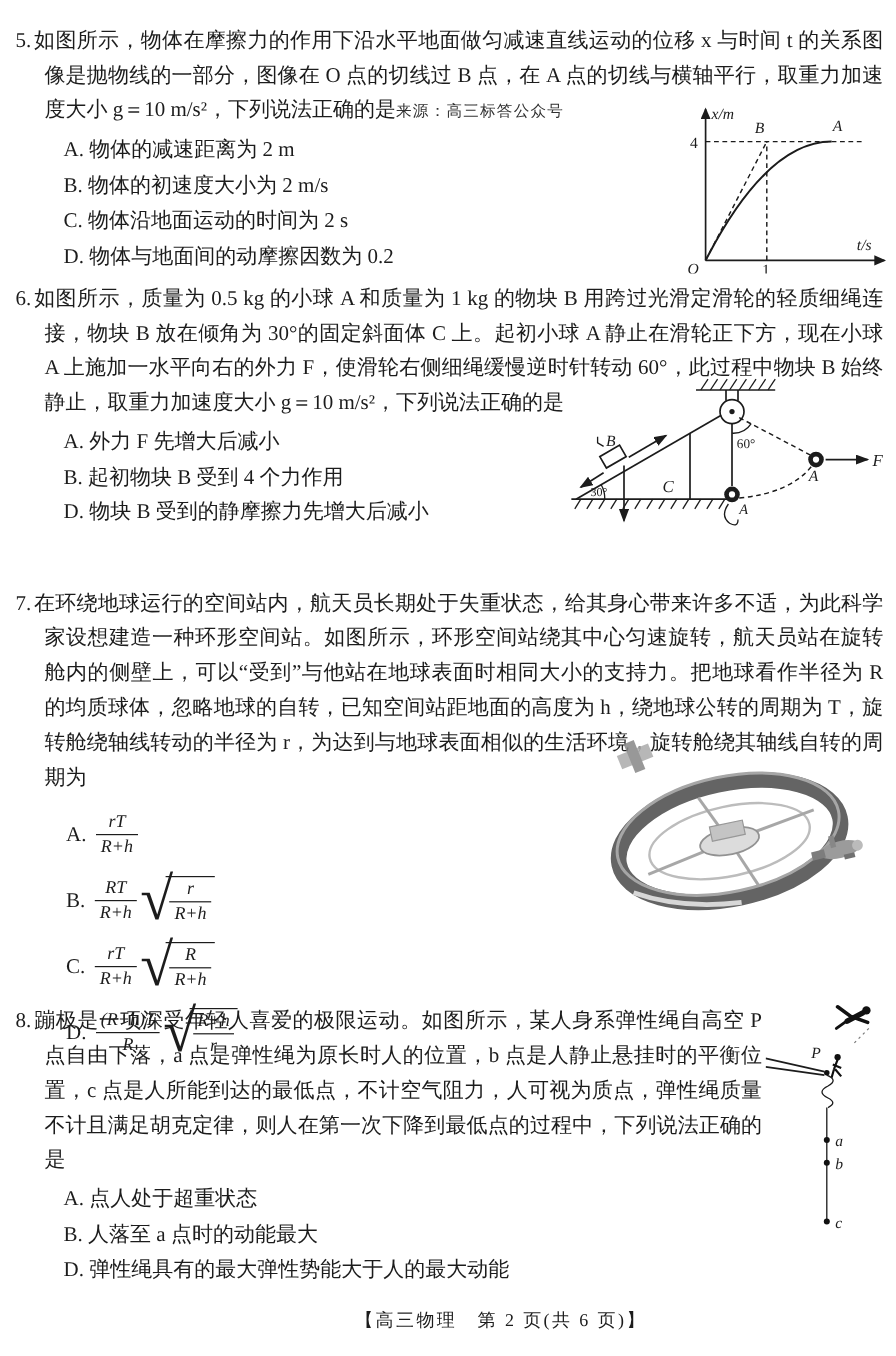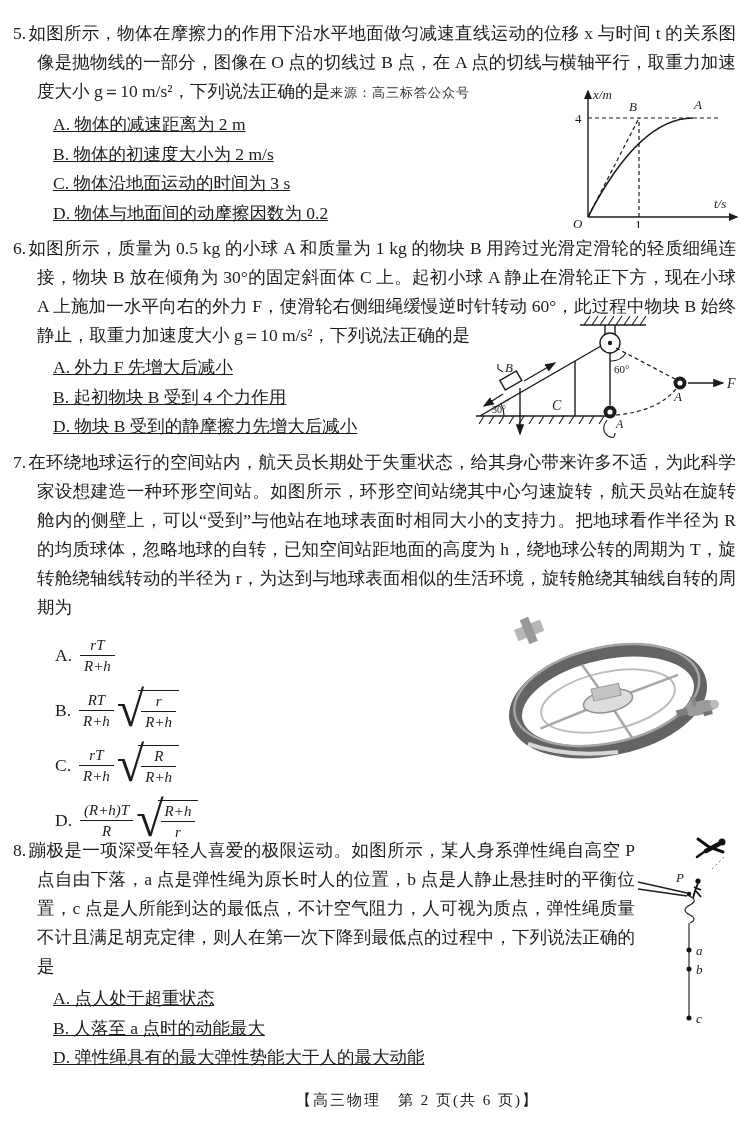--- a/index.html
+++ b/index.html
@@ -8,21 +8,21 @@
     font-family:"Liberation Serif","DejaVu Serif",serif;
     color:#1c1c1c;overflow:hidden;
   }
   .q{position:absolute;left:13px;width:723px;}
   .stem{
     font-size:17.5px;line-height:29px;text-align:justify;
     padding-left:24px;text-indent:-24px;margin:0;
   }
   .qnum{padding-right:2px;}
   .source-note{font-size:13px;color:#303030;letter-spacing:1px;margin-top:20px;}
-  .opts{margin:3px 0 0 40px;font-size:17.5px;line-height:29.5px;text-decoration:underline;}
+  .opts{margin:3px 0 0 40px;font-size:17.5px;line-height:29.5px;}
   .opt{white-space:nowrap;}
   
   .fopts{margin:8px 0 0 42px;}
   .fopt{display:flex;align-items:center;height:50px;margin-bottom:5px;font-size:17.5px;}
   .folabel{margin-right:8px;}
   .frac{display:inline-block;text-align:center;font-size:15px;line-height:1.2;font-style:italic;vertical-align:middle;}
   .frac .num{display:block;border-bottom:1.4px solid #1c1c1c;padding:0 4px 1px;}
   .frac .den{display:block;padding:1px 4px 0;}
   .sqrt{display:inline-flex;align-items:center;margin-left:3px;}
   .radsym{font-size:50px;line-height:.8;font-style:normal;margin-right:-6px;transform:translateY(-1px);}
@@ -42,21 +42,21 @@
 </head>
 <body>
 
 <div class="page">
 
   <div class="q" style="top:19px">
     <p class="stem"><span class="qnum">5.</span><span>如图所示，物体在摩擦力的作用下沿水平地面做匀减速直线运动的位移 x 与时间 t 的关系图像是抛物线的一部分，图像在 O 点的切线过 B 点，在 A 点的切线与横轴平行，取重力加速度大小 g＝10 m/s²，下列说法正确的是</span><span class="source-note">来源：高三标答公众号</span></p>
     <div class="opts">
       <div class="opt">A. 物体的减速距离为 2 m</div>
       <div class="opt">B. 物体的初速度大小为 2 m/s</div>
-      <div class="opt">C. 物体沿地面运动的时间为 3 s</div>
+      <div class="opt">C. 物体沿地面运动的时间为 2 s</div>
       <div class="opt">D. 物体与地面间的动摩擦因数为 0.2</div>
     </div>
   </div>
 
   <svg class="fig" style="left:560px;top:76px" width="186" height="152" viewBox="0 0 186 152">
     <defs>
       <marker id="ar5" markerWidth="8" markerHeight="8" refX="6" refY="3" orient="auto">
         <path d="M0,0 L7,3 L0,6 Z" fill="#1c1c1c"></path>
       </marker>
     </defs>
@@ -152,21 +152,21 @@
     <path class="thin" d="M134,49 A18,18 0 0 0 150,41"></path>
     <text x="138" y="61" font-size="11">60°</text>
     <path class="dash" d="M140,103 Q182,99 200,77"></path>
     <circle cx="204" cy="71" r="6.5" fill="#1c1c1c"></circle>
     <circle cx="204" cy="71" r="2.6" fill="#ffffff"></circle>
     <text class="it" x="198" y="89" font-size="13">A</text>
     <line class="ln" x1="212" y1="71" x2="247" y2="71" marker-end="url(#ar6)"></line>
     <text class="it" x="251" y="76" font-size="14">F</text>
   </svg>
 
-  <div class="q" style="top:448px">
+  <div class="q" style="top:488px">
     <p class="stem"><span class="qnum">7.</span><span>在环绕地球运行的空间站内，航天员长期处于失重状态，给其身心带来许多不适，为此科学家设想建造一种环形空间站。如图所示，环形空间站绕其中心匀速旋转，航天员站在旋转舱内的侧壁上，可以“受到”与他站在地球表面时相同大小的支持力。把地球看作半径为 R 的均质球体，忽略地球的自转，已知空间站距地面的高度为 h，绕地球公转的周期为 T，旋转舱绕轴线转动的半径为 r，为达到与地球表面相似的生活环境，旋转舱绕其轴线自转的周期为</span></p>
     <div class="fopts">
       <div class="fopt">
         <span class="folabel">A.</span>
         <span class="frac">
             <span class="num">rT</span>
             <span class="den">R+h</span>
           </span>
       </div>
       <div class="fopt">

